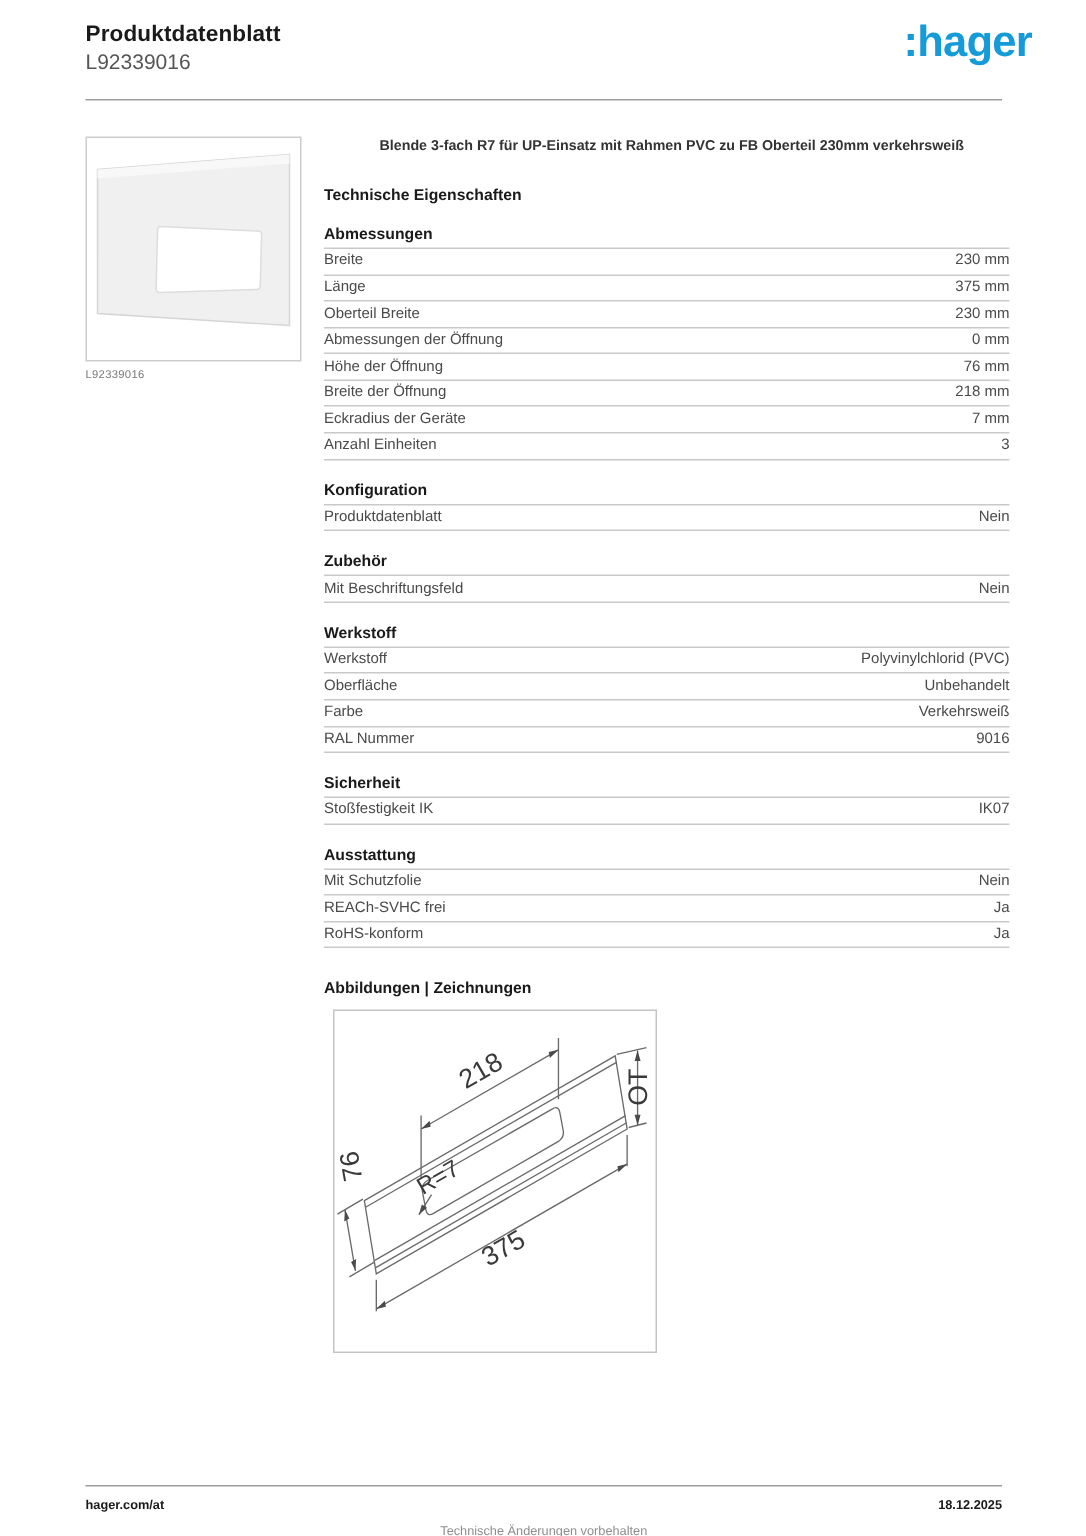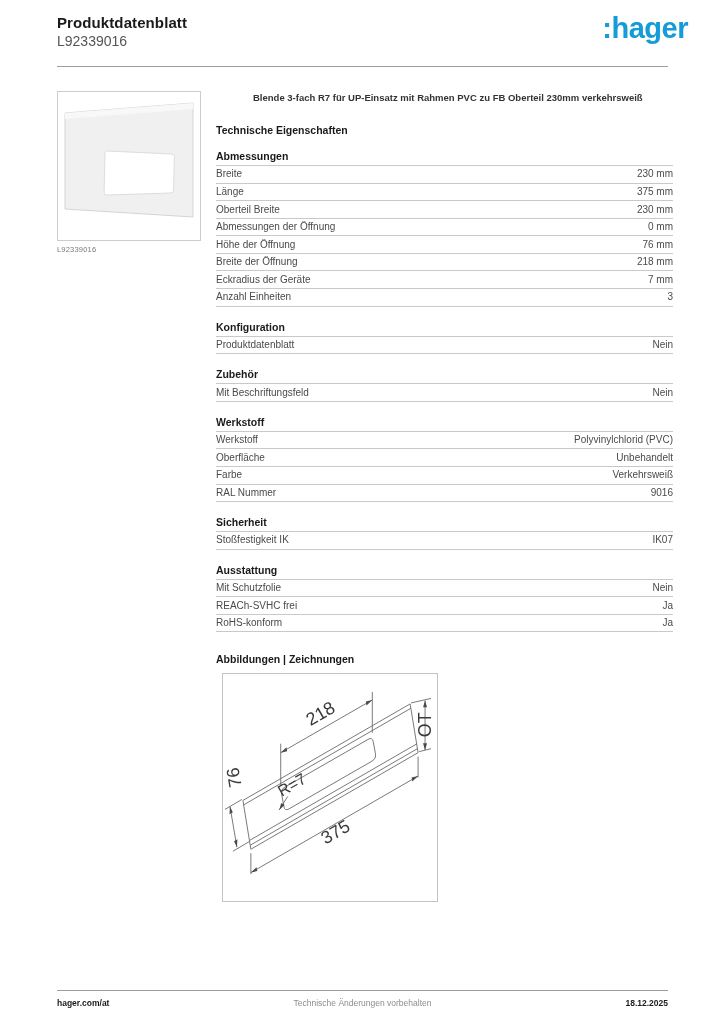--- a/index.html
+++ b/index.html
@@ -32,21 +32,21 @@
   .row .val { text-align:right; white-space:nowrap; padding-left:10px; }
   .abb-heading { font-size:10.5px; font-weight:bold; color:#1a1a1a; margin-top:21px; }
   .draw-box { width:216px; height:229px; border:1px solid #c4c4c4; margin-top:8px; margin-left:6px;
               background:#ffffff; }
   .draw-box svg { display:block; }
   
   .ftr-rule { position:absolute; left:57px; top:990px; width:611px; border-top:1.5px solid #9c9c9c; }
   .ftr { position:absolute; left:57px; top:998px; width:611px; display:flex;
          justify-content:space-between; align-items:baseline; font-size:8.5px; }
   .ftr-web  { font-weight:bold; color:#1a1a1a; text-decoration:none; }
-  .ftr-note { color:#8d8d8d; position:absolute; left:0; right:0; text-align:center; }
+  .ftr-note { color:#8d8d8d; position:absolute; left:0; right:0; text-align:center;margin-top:17px; }
   .ftr-date { font-weight:bold; color:#1a1a1a; }
   .dim-text { font-family:"Liberation Sans", sans-serif; fill:#3a3a3a; }
 </style>
 </head>
 <body>
 
 <div class="page">
 
   <div class="hdr">
     <div class="hdr-doctype">Produktdatenblatt</div>

